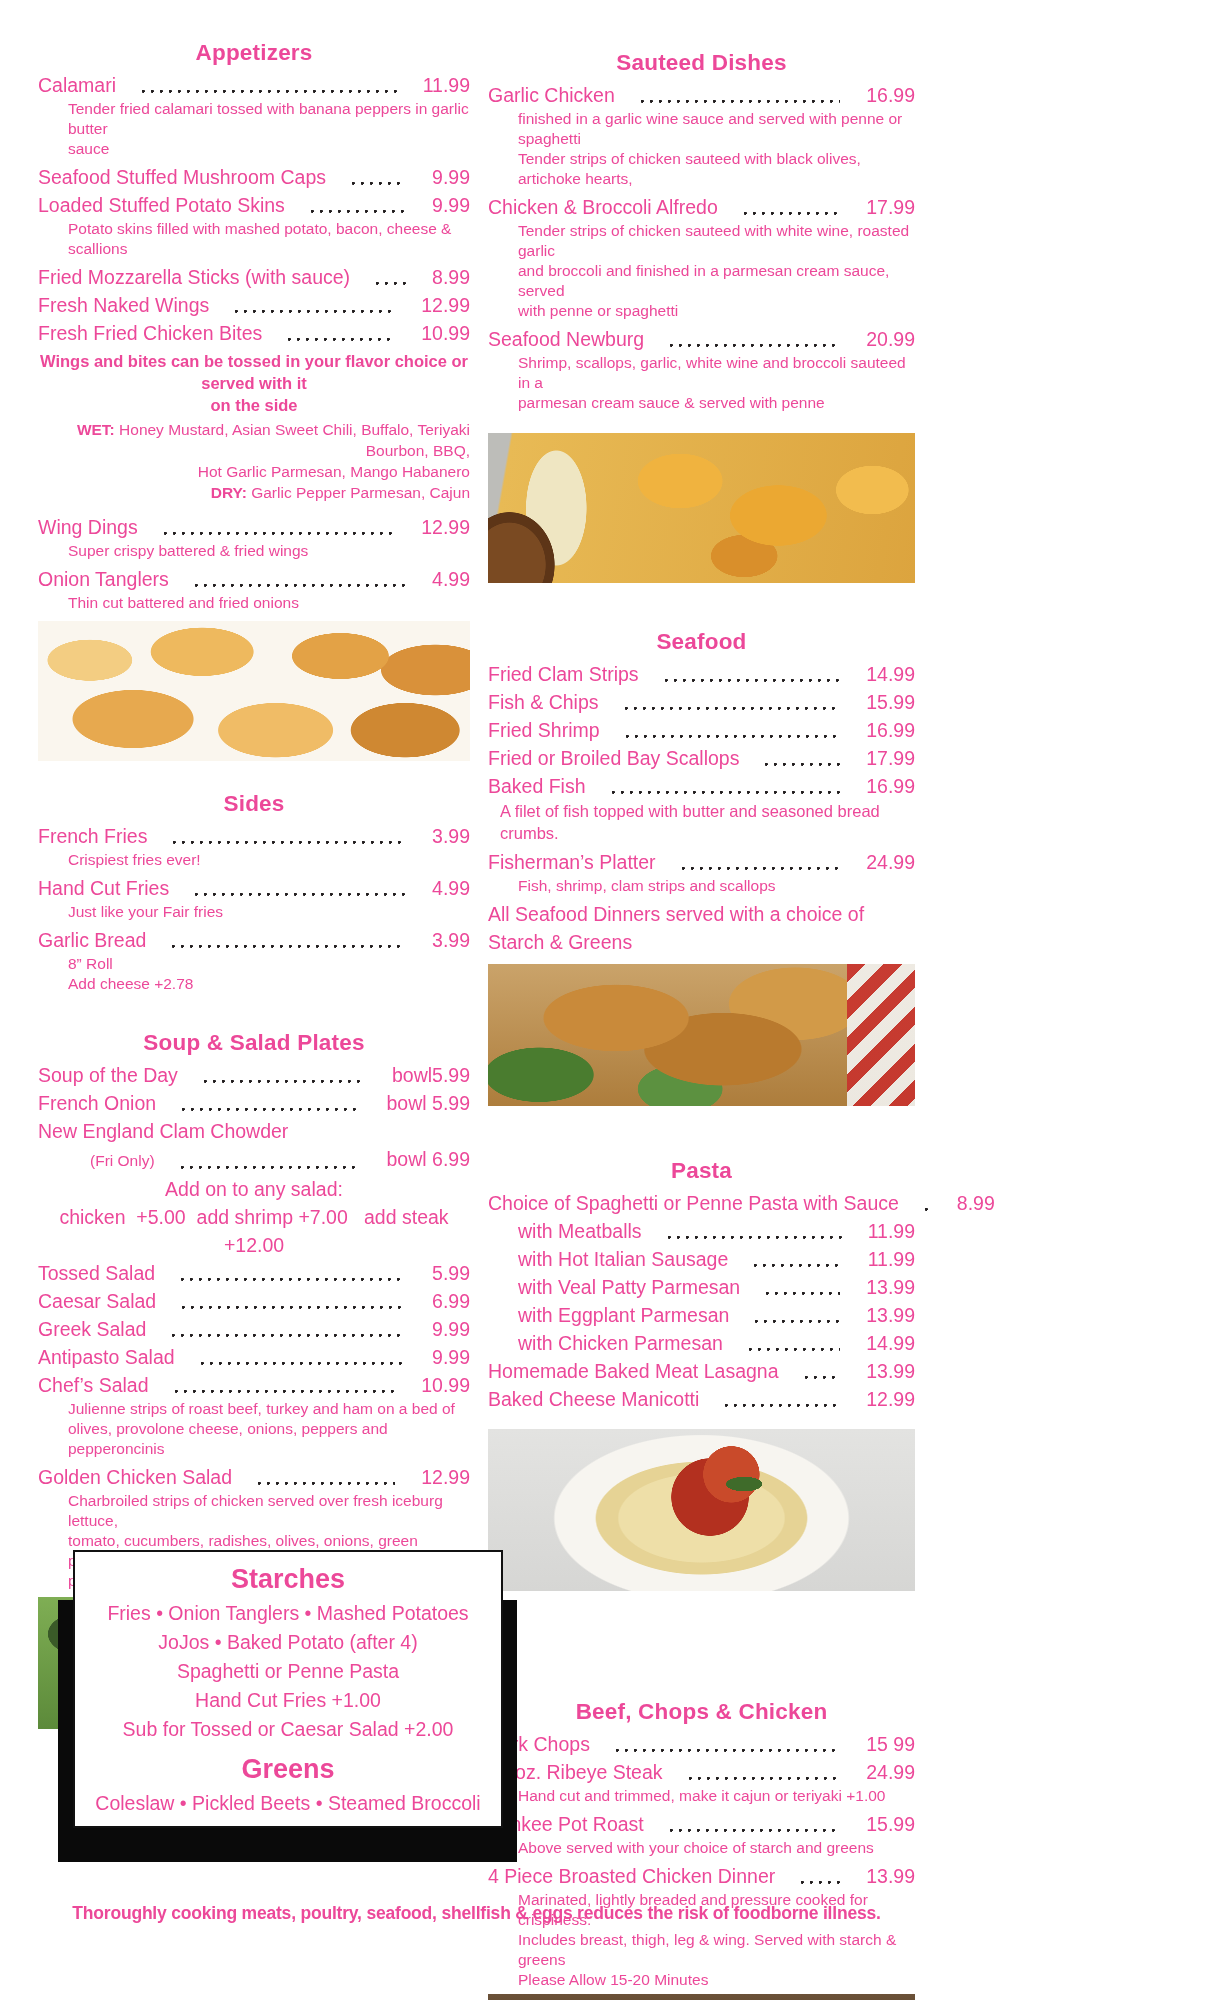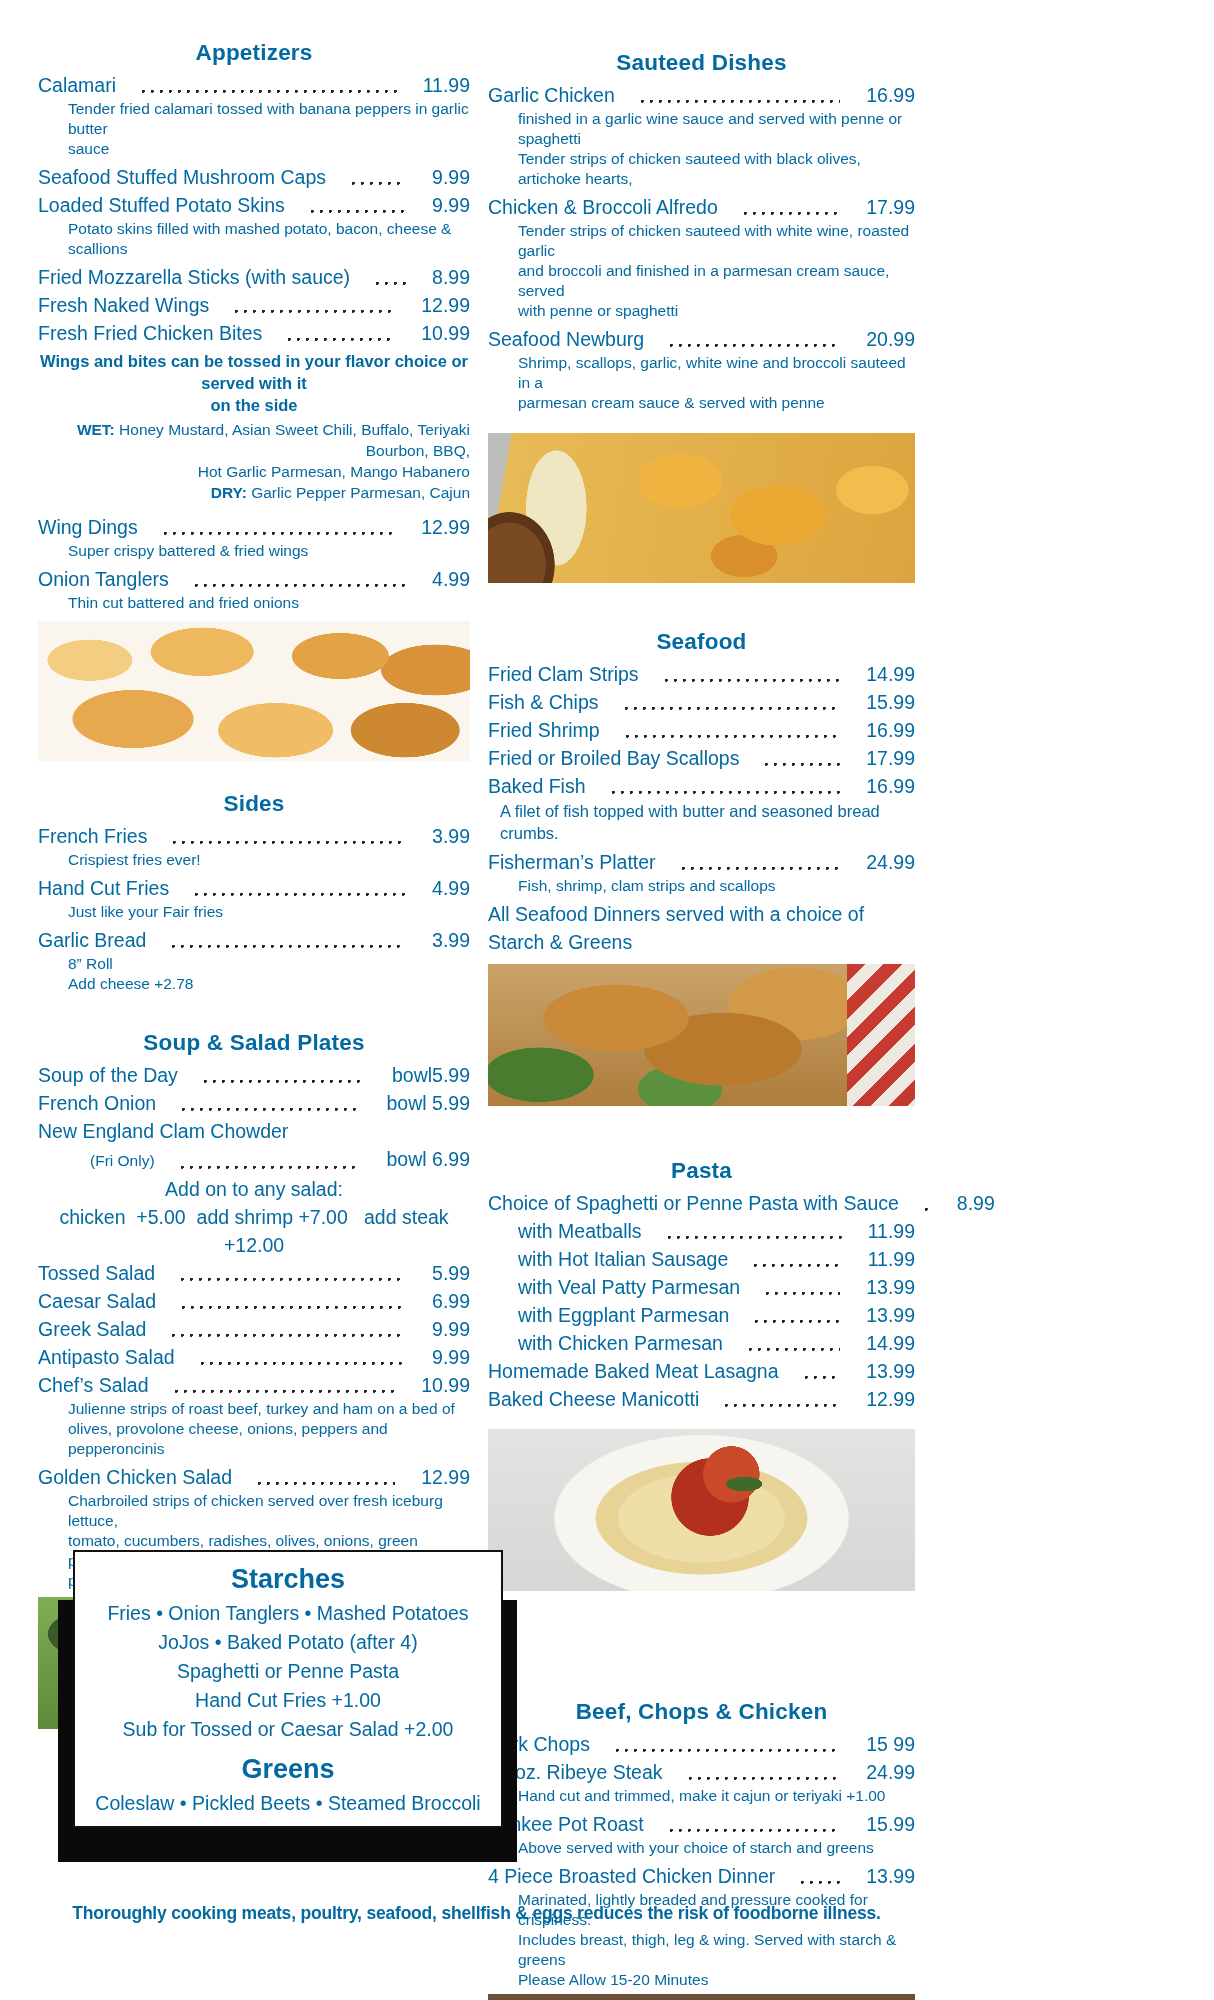--- a/index.html
+++ b/index.html
@@ -1,18 +1,18 @@
 <!DOCTYPE html>
 <html><head>
 <meta charset="utf-8">
 <style>
   html,body{margin:0;padding:0;background:#ffffff;}
   .page{
     position:relative;width:1214px;height:2000px;background:#ffffff;
-    color:#0369a1;font-family:"Liberation Sans",sans-serif;overflow:hidden;
+    color:#ec4899;font-family:"Liberation Sans",sans-serif;overflow:hidden;
   }
   .col{position:absolute;}
   .col-left{left:38px;top:40px;width:432px;}
   .col-right{left:488px;top:50px;width:427px;}
 
   .menu-section{display:block;}
   .section-title{margin:0 0 5px 0;text-align:center;font-size:22.5px;font-weight:700;letter-spacing:.2px;}
   .sec-sides{margin-top:30px;}
   .sec-soup-salad-plates{margin-top:36px;}
   .sec-seafood{margin-top:46px;}

